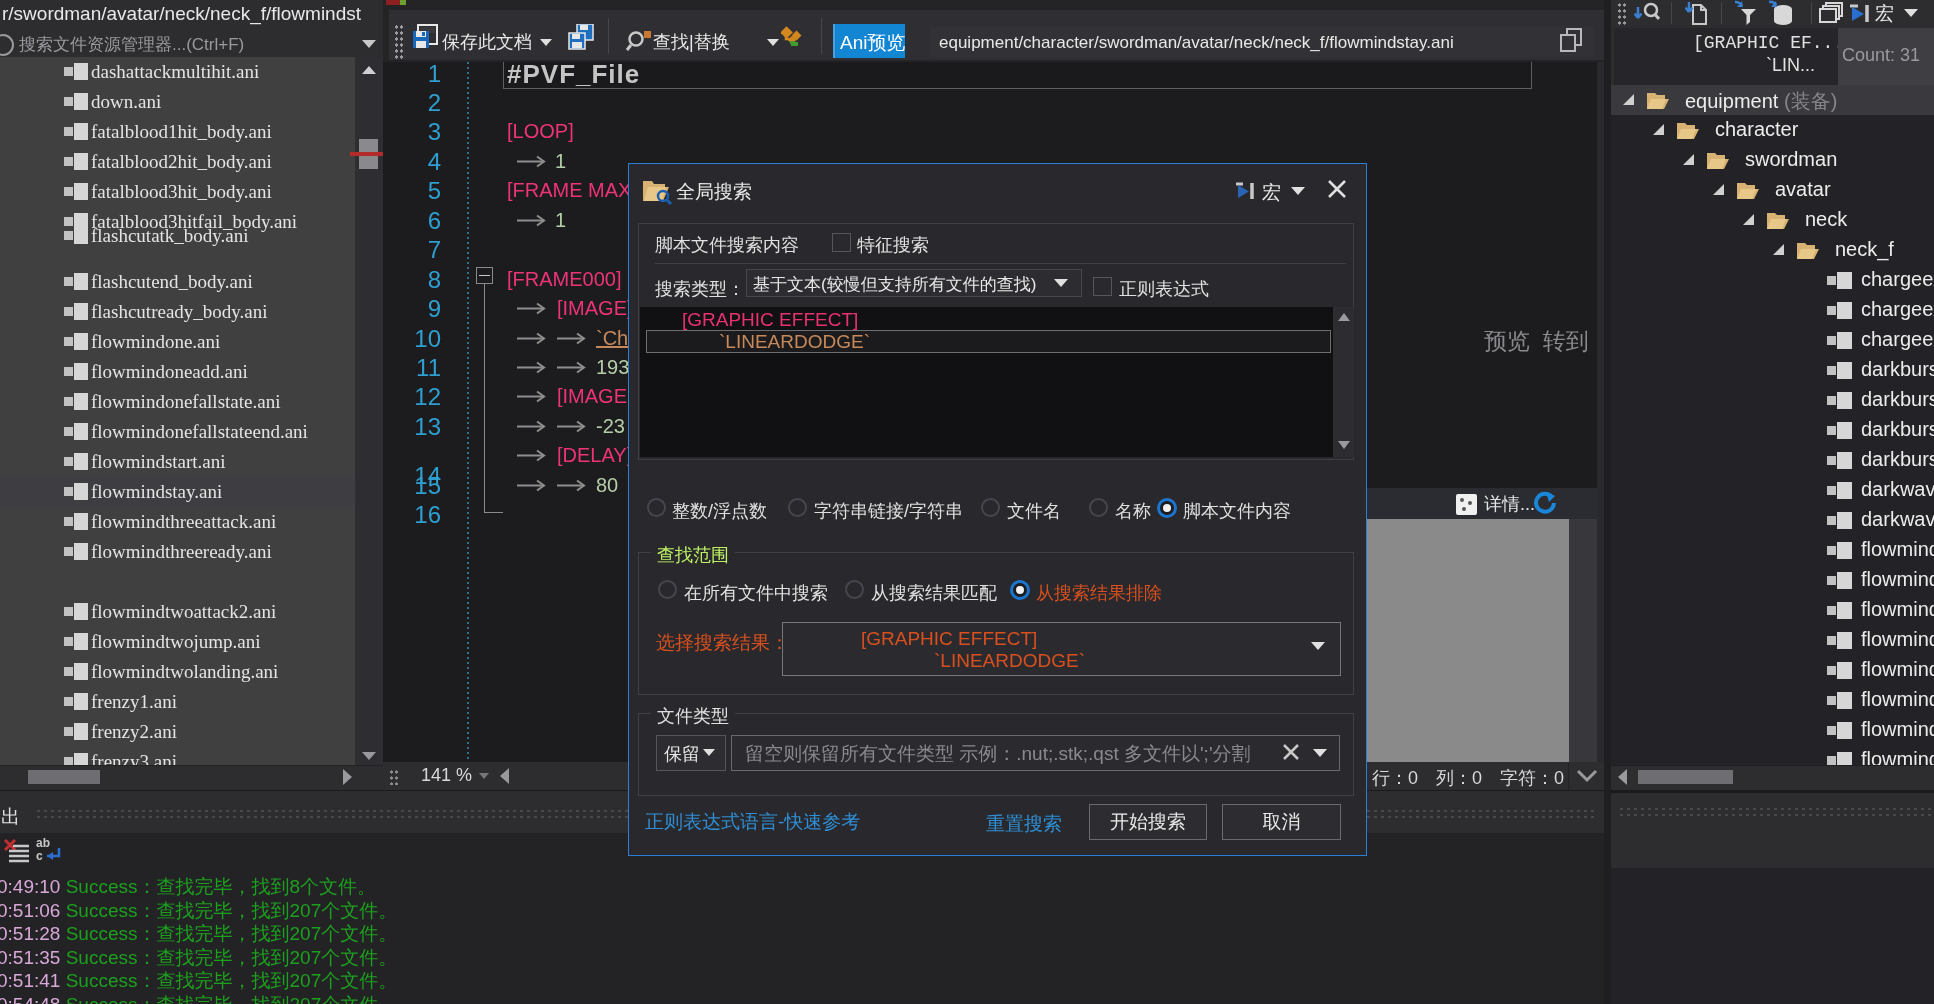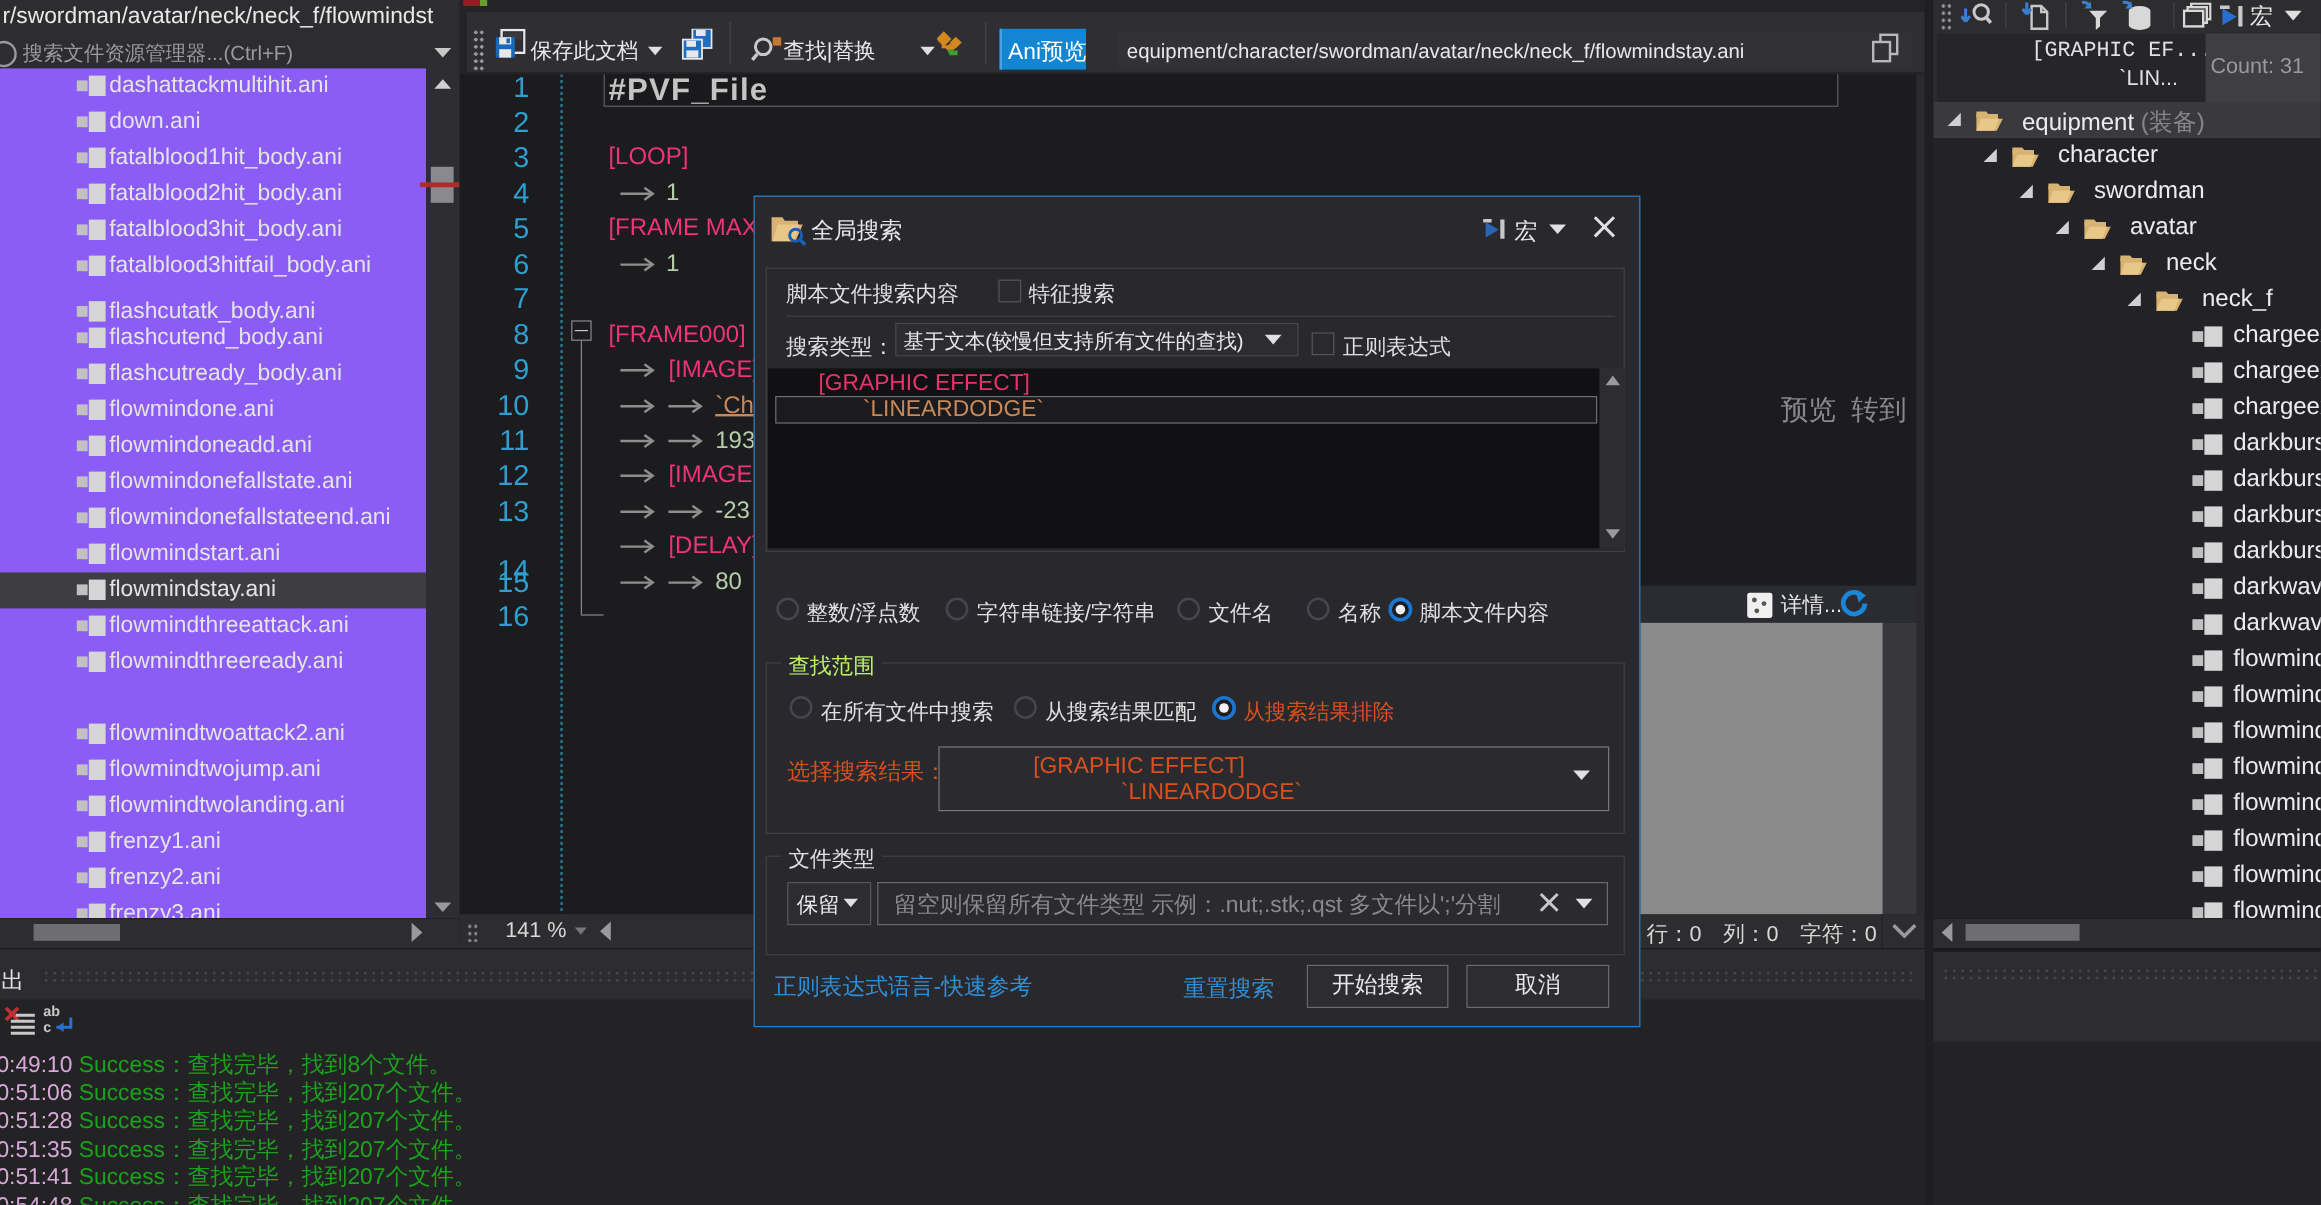--- a/index.html
+++ b/index.html
@@ -10,21 +10,21 @@
 </head>
 <body>
 
 <div class="abs" id="leftpanel" style="left:0;top:0;width:383px;height:790px;background:#2d2d30;overflow:hidden;">
   <div class="abs txt" style="left:2px;top:3px;font-size:19px;color:#e8e8e8;">r/swordman/avatar/neck/neck_f/flowmindst</div>
 
   <div class="abs" style="left:-8px;top:34px;width:18px;height:18px;border:2px solid #9a9a9e;border-radius:50%;"></div>
   <div class="abs txt" style="left:19px;top:33px;font-size:17px;color:#9a9a9e;">搜索文件资源管理器...(Ctrl+F)</div>
   <div class="abs" style="left:362px;top:40px;width:0;height:0;border-left:7px solid transparent;border-right:7px solid transparent;border-top:8px solid #c8c8c8;"></div>
 
-  <div class="abs" id="filelist" style="left:0;top:57px;width:355px;height:708px;background:#8b5cf6;overflow:hidden;">
+  <div class="abs" id="filelist" style="left:0;top:57px;width:355px;height:708px;background:#404040;overflow:hidden;font-family:Liberation Serif, serif;">
 <div class="frow" style="top:0px;">
         <span class="sq1"></span>
         <span class="sq2"></span>
         <span class="fn">dashattackmultihit.ani</span>
       </div>
 <div class="frow" style="top:30px;">
         <span class="sq1"></span>
         <span class="sq2"></span>
         <span class="fn">down.ani</span>
       </div>
@@ -41,21 +41,21 @@
 <div class="frow" style="top:120px;">
         <span class="sq1"></span>
         <span class="sq2"></span>
         <span class="fn">fatalblood3hit_body.ani</span>
       </div>
 <div class="frow" style="top:150px;">
         <span class="sq1"></span>
         <span class="sq2"></span>
         <span class="fn">fatalblood3hitfail_body.ani</span>
       </div>
-<div class="frow" style="top:188px;">
+<div class="frow" style="top:164px;">
         <span class="sq1"></span>
         <span class="sq2"></span>
         <span class="fn">flashcutatk_body.ani</span>
       </div>
 <div class="frow" style="top:210px;">
         <span class="sq1"></span>
         <span class="sq2"></span>
         <span class="fn">flashcutend_body.ani</span>
       </div>
 <div class="frow" style="top:240px;">

